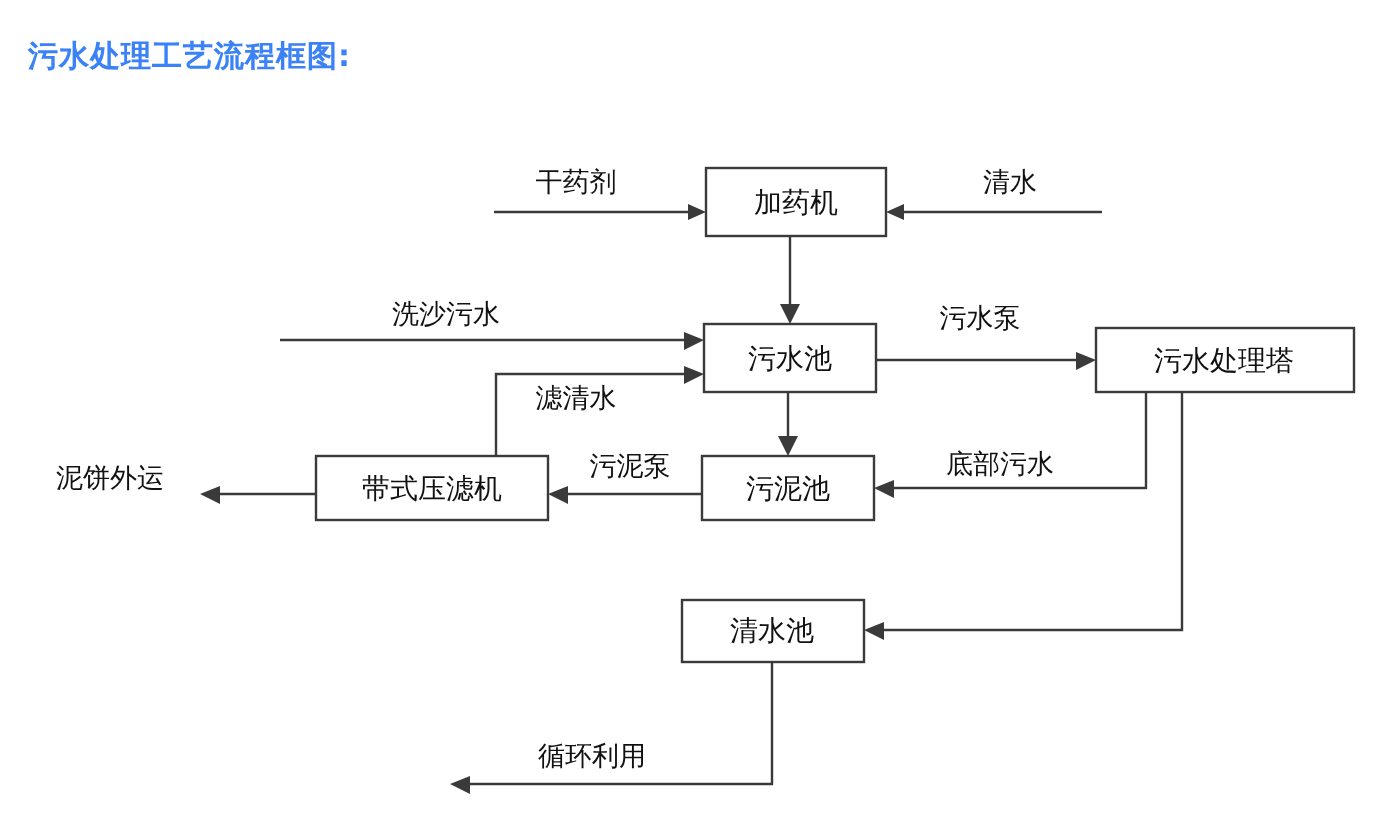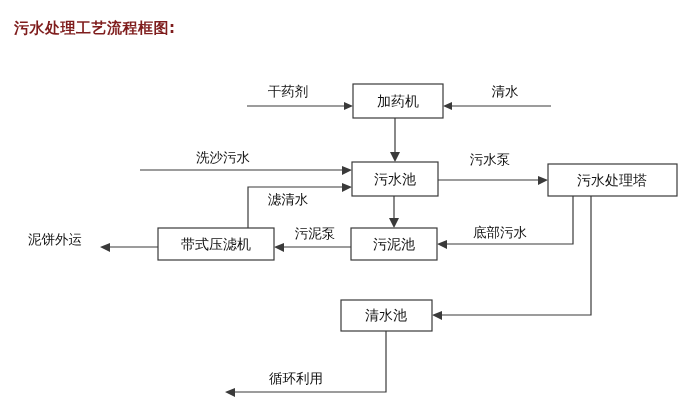--- a/index.html
+++ b/index.html
@@ -13,21 +13,21 @@
     font-family: "DejaVu Sans", "Liberation Sans", sans-serif;
     overflow: hidden;
     position: relative;
   }
   #page-title {
     position: absolute;
     left: 14px;
     top: 19px;
     font-size: 15px;
     font-weight: bold;
-    color: #7f1d1d;
+    color: #3b82f6;
     letter-spacing: 0.5px;
     white-space: nowrap;
   }
   #flow-svg {
     position: absolute;
     left: 0;
     top: 0;
   }
   .box-rect {
     fill: #ffffff;

